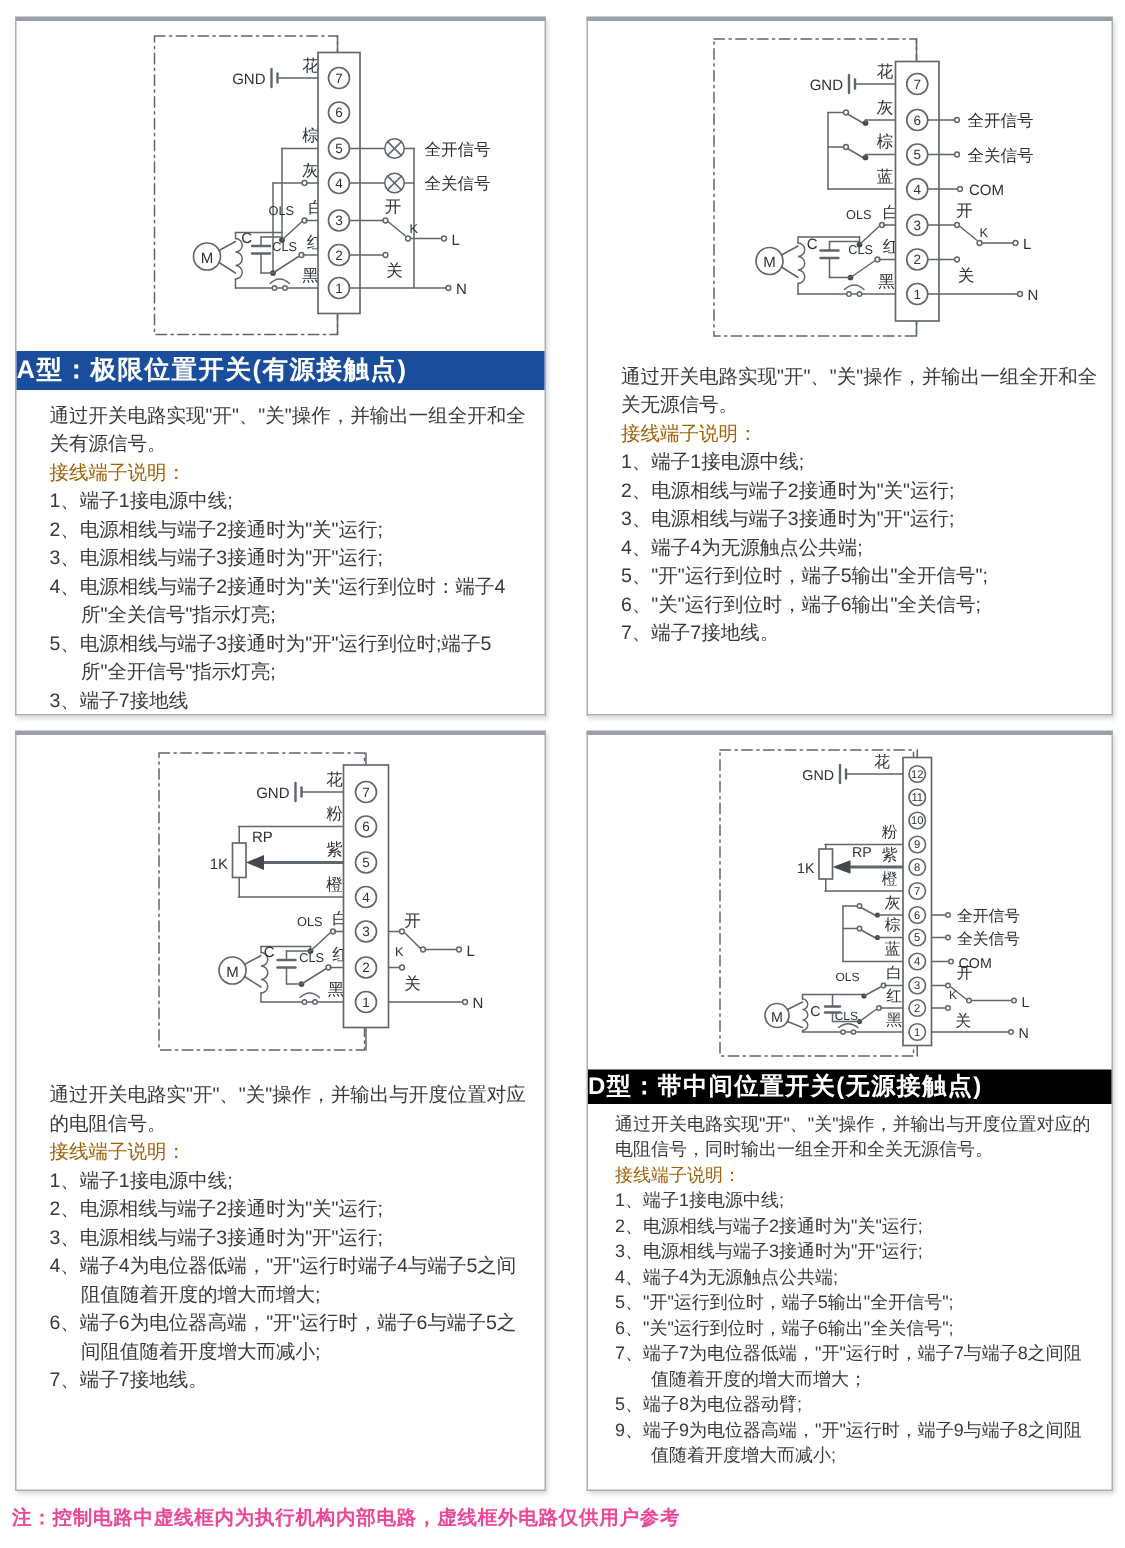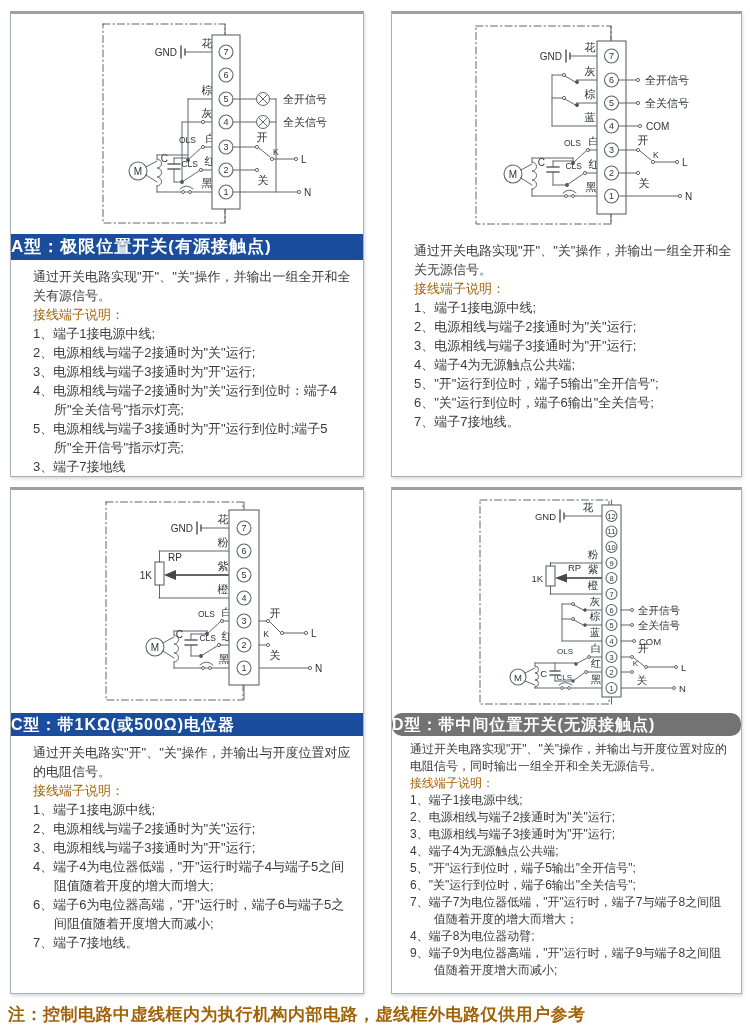--- a/index.html
+++ b/index.html
@@ -16,22 +16,22 @@
   .titlebar{height:26px;line-height:26px;text-align:left;color:#fff;
             font-weight:bold;font-size:17px;letter-spacing:1px;background:#1a4e9c}
   .tall .titlebar{height:23px;line-height:23px;font-size:16px}
   .pbody{padding:7px 8px 0 22px;font-size:13px;line-height:19px;color:#3a3a3a}
   #panel-d .pbody{font-size:12px;line-height:17px;padding-left:18px;padding-top:5px}
   .desc{margin:0}
   .nheading{margin:0;font-weight:normal;color:#a16207}
   .notes{margin:0;padding:0;list-style:none}
   .notes li{padding-left:21px;text-indent:-21px}
   #panel-d .notes li{padding-left:24px;text-indent:-24px}
-  .note-foot{position:absolute;left:8px;top:1003px;font-size:17px;
-             font-weight:bold;color:#a16207;letter-spacing:.5px}
+  .note-foot{position:absolute;left:8px;top:1003px;font-size:13px;
+             font-weight:bold;color:#ec4899;letter-spacing:.5px}
   
   svg{display:block}
   .ln{stroke:#60666c;stroke-width:1;fill:none;stroke-linecap:round}
   .dash{stroke-dasharray:7 3 1.5 3}
   .thk{stroke-width:2}
   .pl{stroke-width:1.6}
   .dot{fill:#44484c;stroke:none}
   .oc{fill:#fff;stroke:#60666c;stroke-width:1}
   .box{fill:#fff;stroke:#60666c;stroke-width:1.1}
   svg text{fill:#2e3236;font-family:"Liberation Sans","DejaVu Sans",sans-serif}
@@ -463,21 +463,20 @@
         <text class="lat" x="300" y="147">L</text>
         <line class="ln" x1="248" y1="155" x2="255" y2="155"></line>
         <circle class="oc" cx="257" cy="155" r="1.6"></circle>
         <text class="cjk" x="264" y="169" text-anchor="middle">关</text>
         <line class="ln" x1="248" y1="178" x2="297" y2="178"></line>
         <circle class="oc" cx="299" cy="178" r="1.6"></circle>
         <text class="lat" x="304" y="182">N</text>
       </g>
     </svg>
   </div>
-  <div class="titlebar" style="background-color: rgb(26, 78, 156);">C型：带1KΩ(或500Ω)电位器</div>
   <div class="pbody">
     <p class="desc">通过开关电路实"开"、"关"操作，并输出与开度位置对应的电阻信号。</p>
     <p class="nheading">接线端子说明：</p>
     <ul class="notes">
       <li>1、端子1接电源中线;</li>
       <li>2、电源相线与端子2接通时为"关"运行;</li>
       <li>3、电源相线与端子3接通时为"开"运行;</li>
       <li>4、端子4为电位器低端，"开"运行时端子4与端子5之间阻值随着开度的增大而增大;</li>
       <li>6、端子6为电位器高端，"开"运行时，端子6与端子5之间阻值随着开度增大而减小;</li>
       <li>7、端子7接地线。</li>
@@ -648,31 +647,31 @@
         <text class="lat" x="289" y="181">L</text>
         <line class="ln" x1="229" y1="182" x2="238" y2="182"></line>
         <circle class="oc" cx="240" cy="182" r="1.5"></circle>
         <text class="cjk" x="250" y="194" text-anchor="middle">关</text>
         <line class="ln" x1="229" y1="198" x2="280" y2="198"></line>
         <circle class="oc" cx="282" cy="198" r="1.5"></circle>
         <text class="lat" x="287" y="202">N</text>
       </g>
     </svg>
   </div>
-  <div class="titlebar" style="background-color: #737373; border-radius: 10px;">D型：带中间位置开关(无源接触点)</div>
+  <div class="titlebar" style="background-color: #000000;">D型：带中间位置开关(无源接触点)</div>
   <div class="pbody">
     <p class="desc">通过开关电路实现"开"、"关"操作，并输出与开度位置对应的电阻信号，同时输出一组全开和全关无源信号。</p>
     <p class="nheading">接线端子说明：</p>
     <ul class="notes">
       <li>1、端子1接电源中线;</li>
       <li>2、电源相线与端子2接通时为"关"运行;</li>
       <li>3、电源相线与端子3接通时为"开"运行;</li>
       <li>4、端子4为无源触点公共端;</li>
       <li>5、"开"运行到位时，端子5输出"全开信号";</li>
       <li>6、"关"运行到位时，端子6输出"全关信号";</li>
       <li>7、端子7为电位器低端，"开"运行时，端子7与端子8之间阻值随着开度的增大而增大；</li>
-      <li>4、端子8为电位器动臂;</li>
+      <li>5、端子8为电位器动臂;</li>
       <li>9、端子9为电位器高端，"开"运行时，端子9与端子8之间阻值随着开度增大而减小;</li>
     </ul>
   </div>
 </section>
 
 <div class="note-foot">注：控制电路中虚线框内为执行机构内部电路，虚线框外电路仅供用户参考</div>
 
 </body></html>

